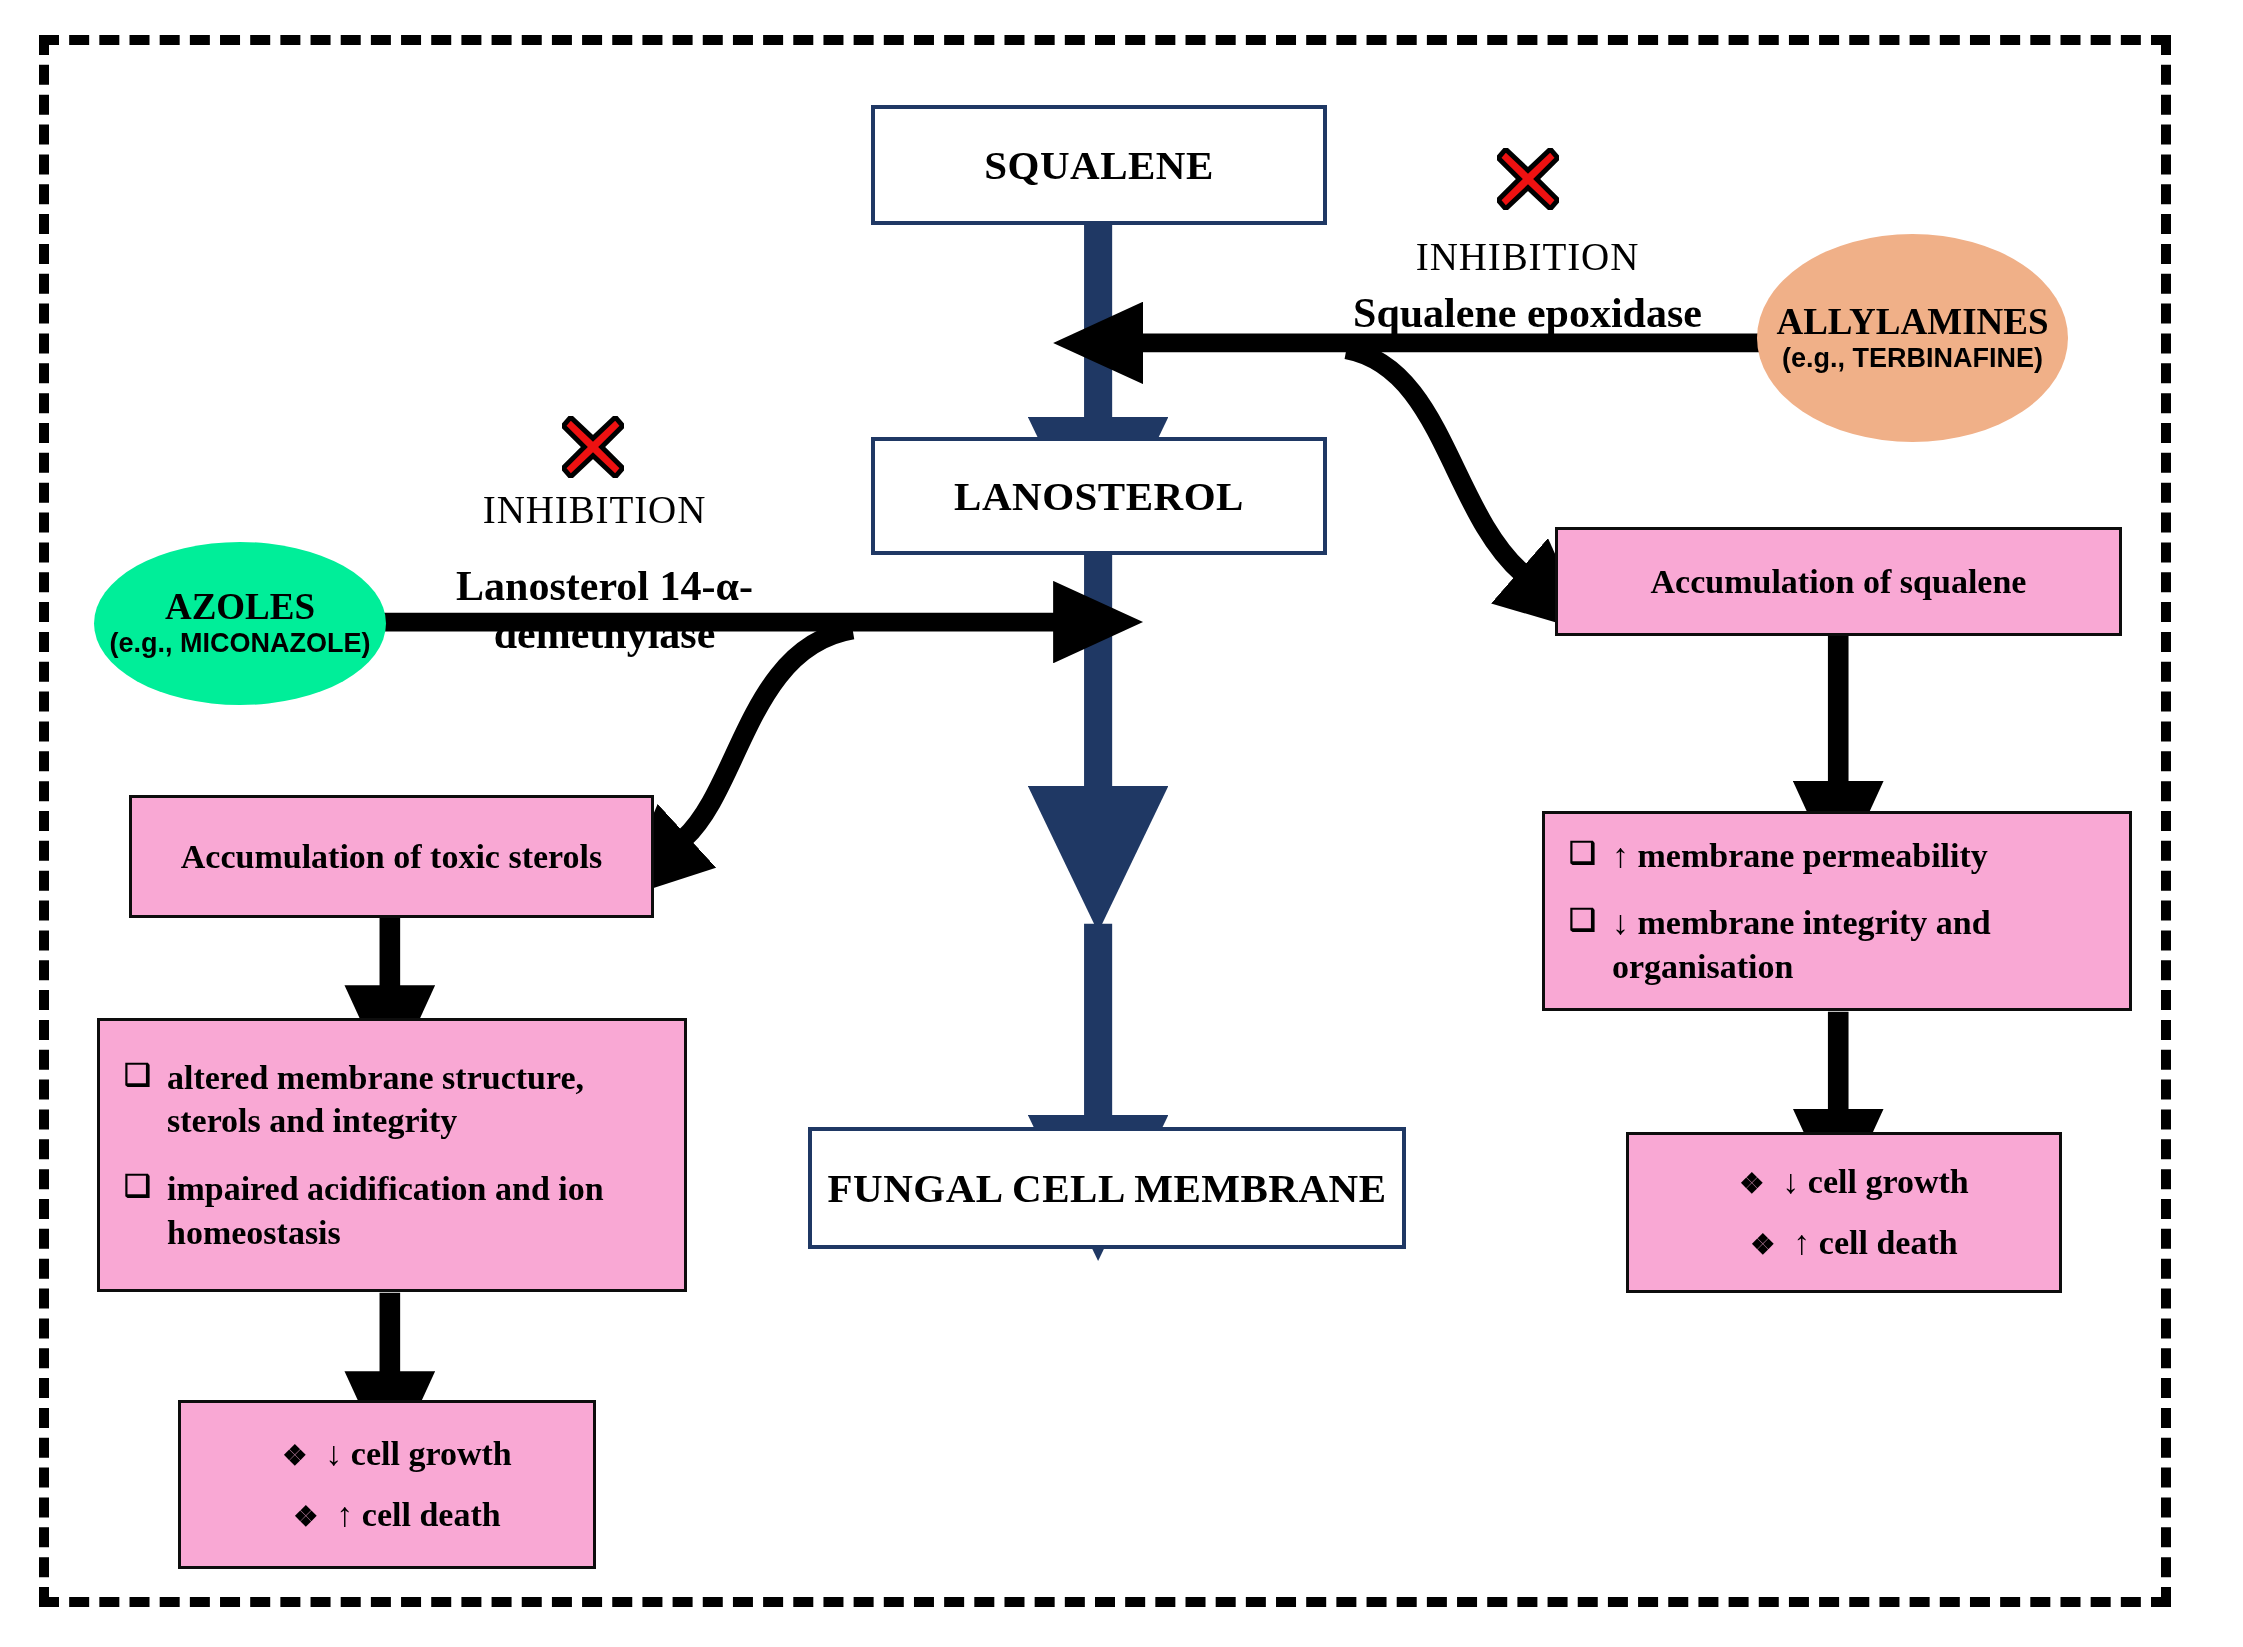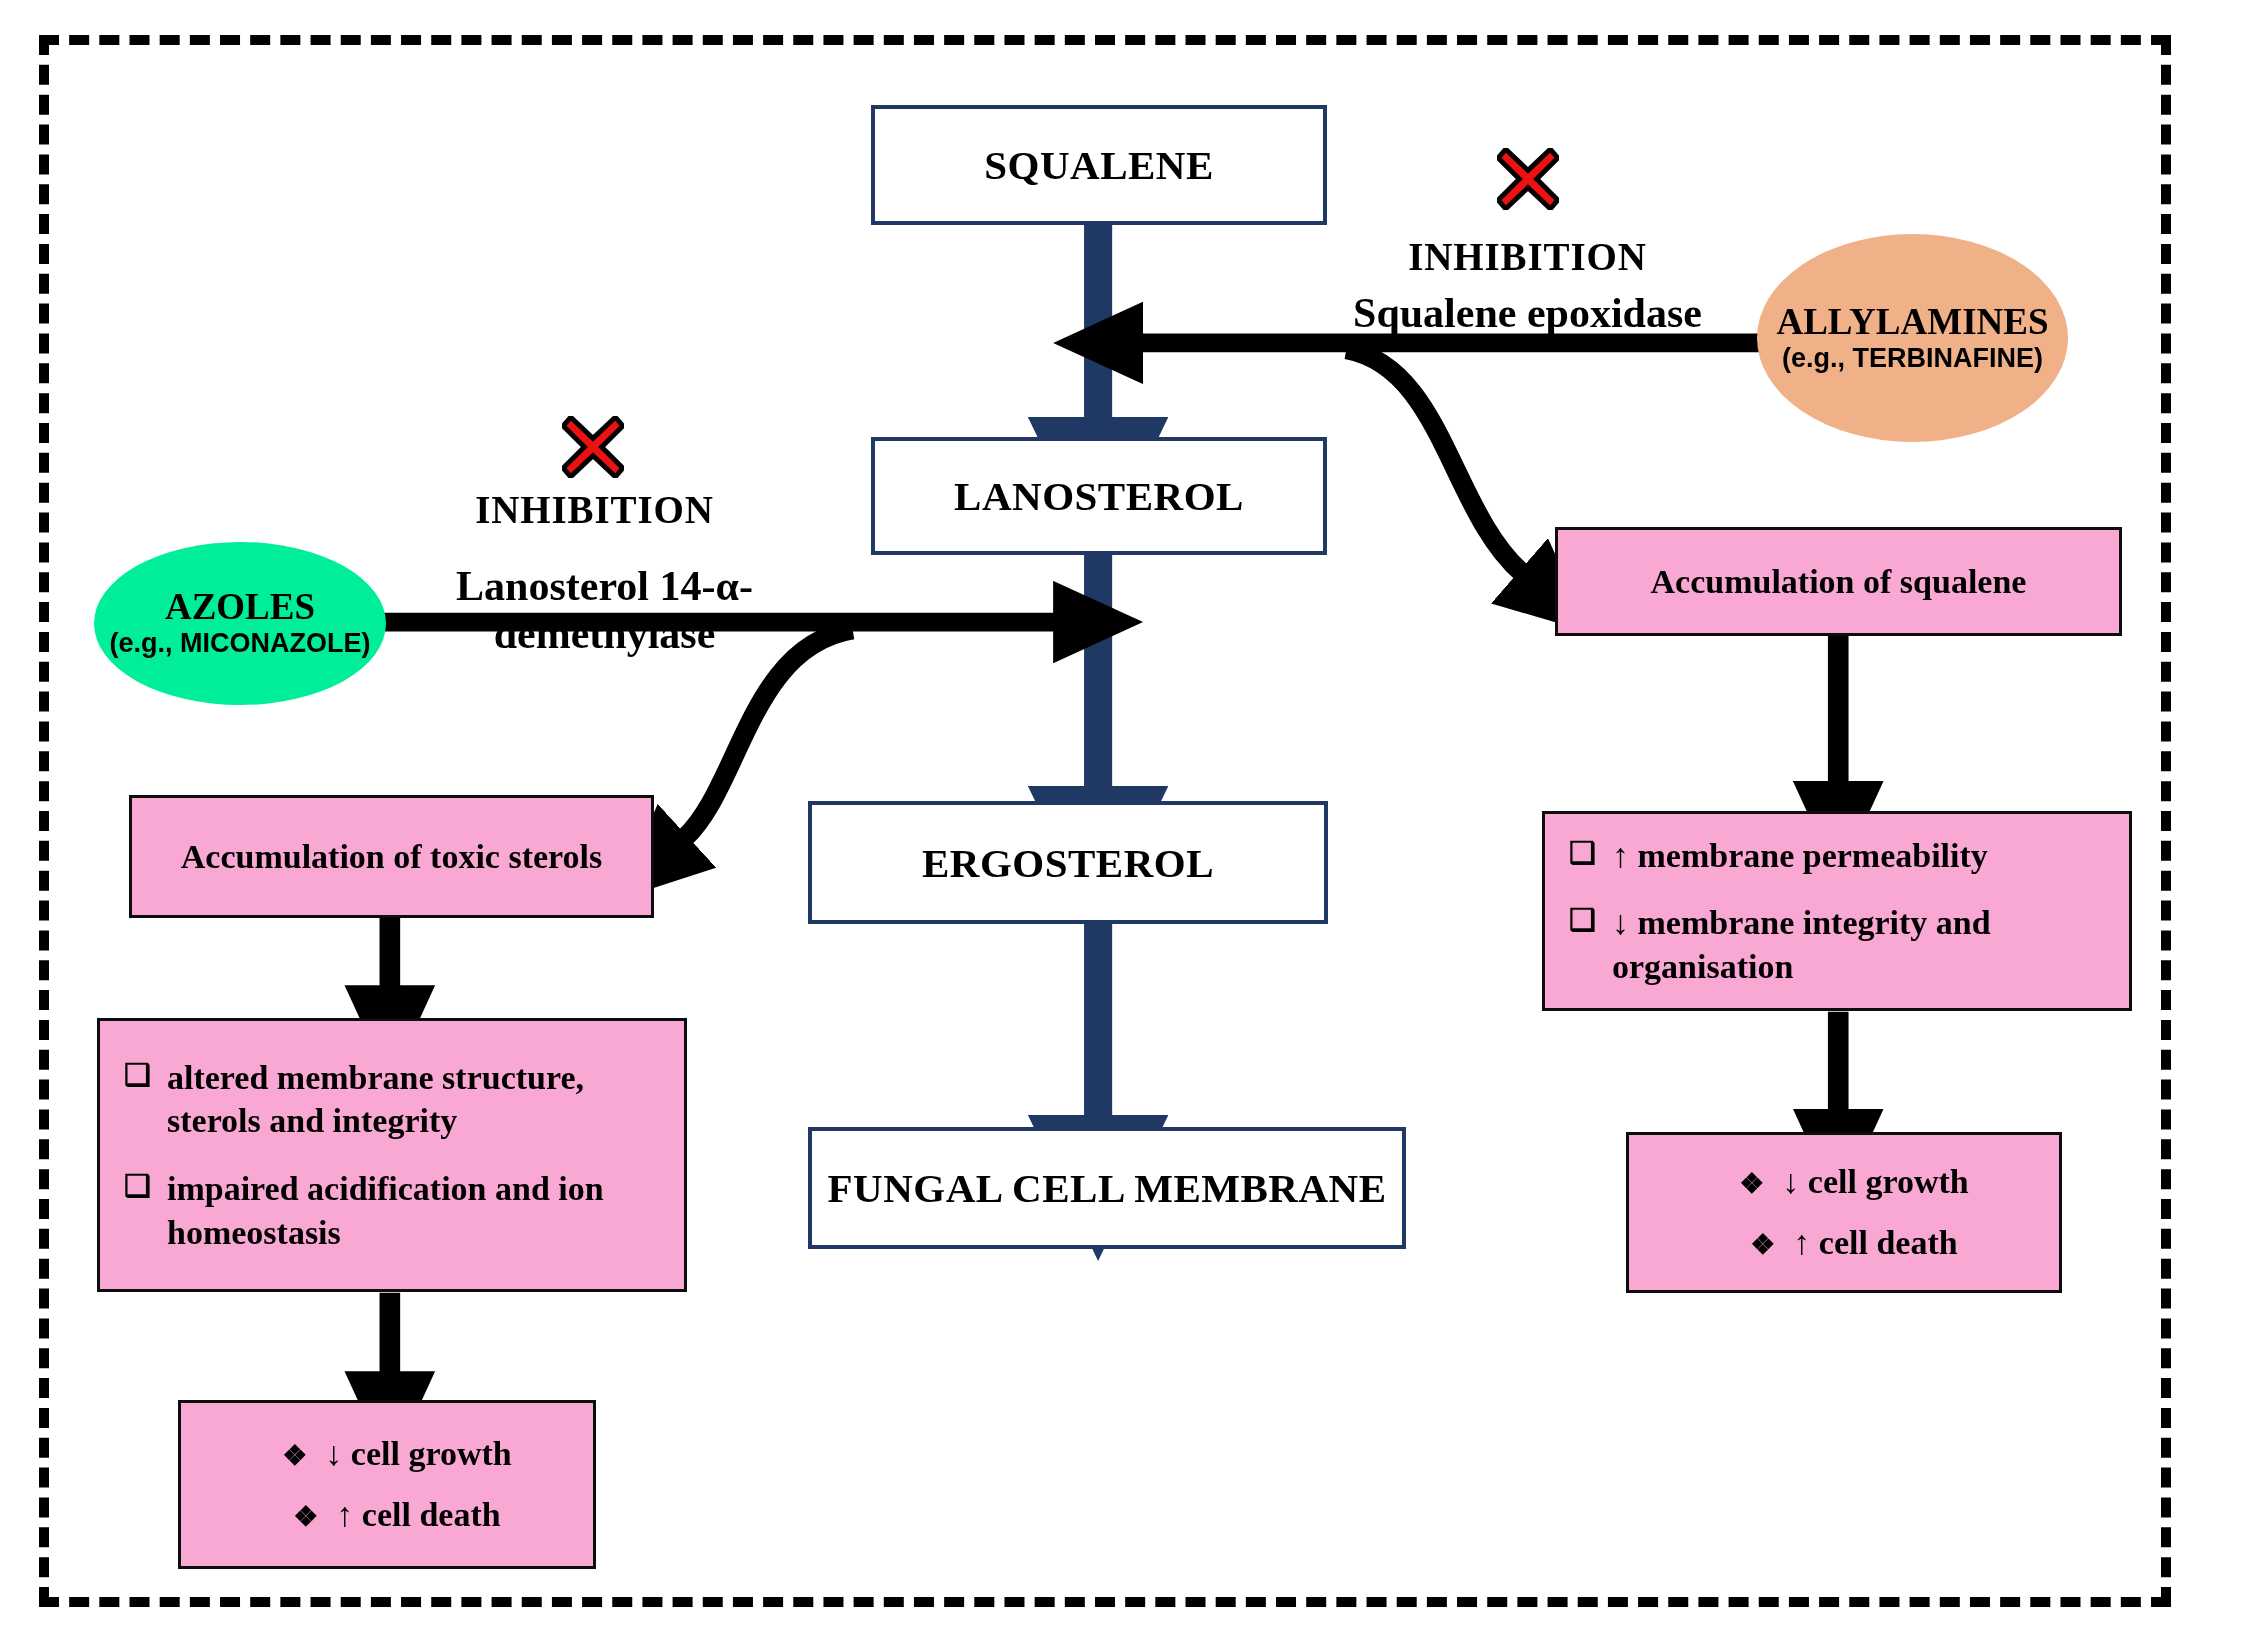--- a/index.html
+++ b/index.html
@@ -27,21 +27,21 @@
   .ellipse{border-radius:50%;display:flex;flex-direction:column;
            align-items:center;justify-content:center;position:absolute;}
 
   .ell-main{font-family:"Liberation Serif", serif;font-weight:700;
             font-size:37px;color:#000;line-height:1.05;}
   .ell-sub{font-family:"Liberation Sans", sans-serif;font-weight:700;
            font-size:27px;color:#000000;line-height:1.1;margin-top:1.9px;}
 
   
   .lbl{position:absolute;text-align:center;color:#000;}
-  .lbl-inhib{font-family:"Liberation Serif", serif;font-weight:700;font-size:39px;
+  .lbl-inhib{font-family:"Liberation Serif", serif;font-weight:400;font-size:39px;
              letter-spacing:0.9px;}
   .lbl-enz{font-family:"Liberation Serif", serif;font-weight:700;font-size:42px;}
 
   
   .blist{display:block;width:100%;padding:0 9.4px 0 24px;box-sizing:border-box;}
   .brow{display:flex;align-items:flex-start;margin:0 0 24px 0;}
   .brow:last-child{margin-bottom:0;}
   .bul{flex:0 0 auto;width:43px;font-size:30px;line-height:1.28;}
   .btxt{flex:1 1 auto;font-size:34px;line-height:1.28;font-weight:700;}
 
@@ -119,23 +119,20 @@
   </svg>
 
   <div class="node blue-box" style="left:871px;top:105px;width:456px;height:120px;font-size:41px;">
     <span>SQUALENE</span>
   </div>
 
   <div class="node blue-box" style="left:871px;top:437px;width:456px;height:118px;font-size:41px;">
     <span>LANOSTEROL</span>
   </div>
 
-  <div class="node blue-box" style="left:808px;top:801px;width:520px;height:123px;font-size:41px;">
-    <span>ERGOSTEROL</span>
-  </div>
 
   <div class="node blue-box" style="left:808px;top:1127px;width:598px;height:122px;font-size:41px;">
     <span>FUNGAL CELL MEMBRANE</span>
   </div>
 
   <div class="ellipse" style="left:94px;top:542px;width:292px;height:163px;background:#00EE99;">
     <div class="ell-main">AZOLES</div>
     <div class="ell-sub">(e.g., MICONAZOLE)</div>
   </div>
 

